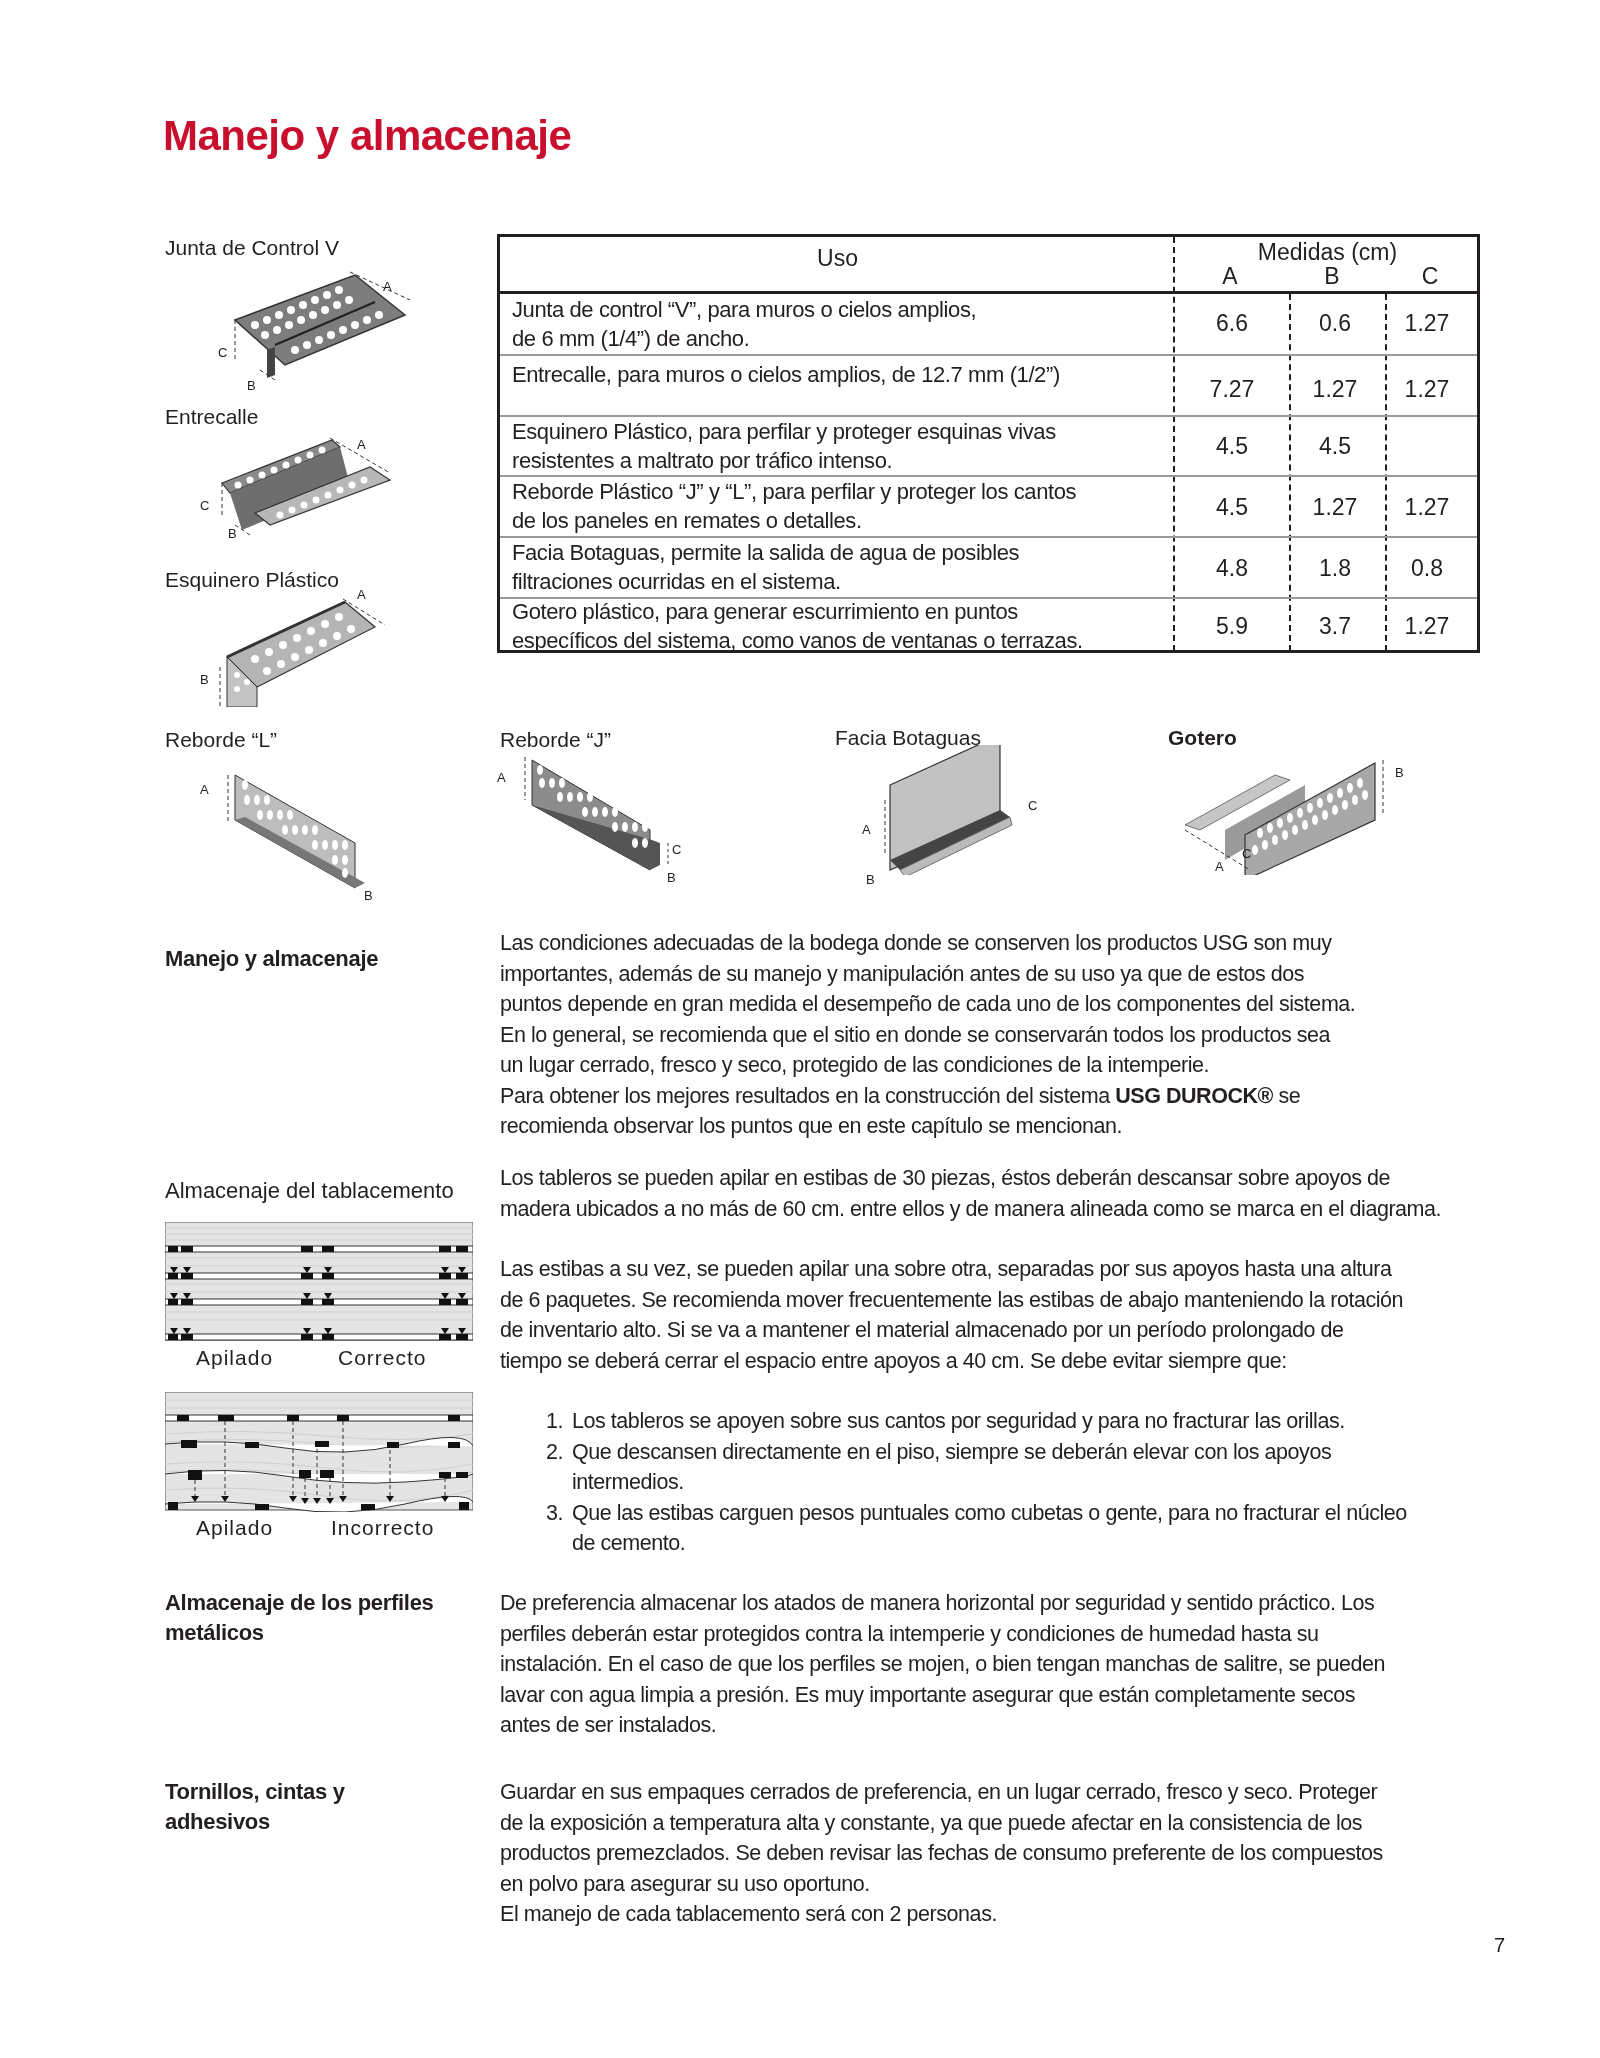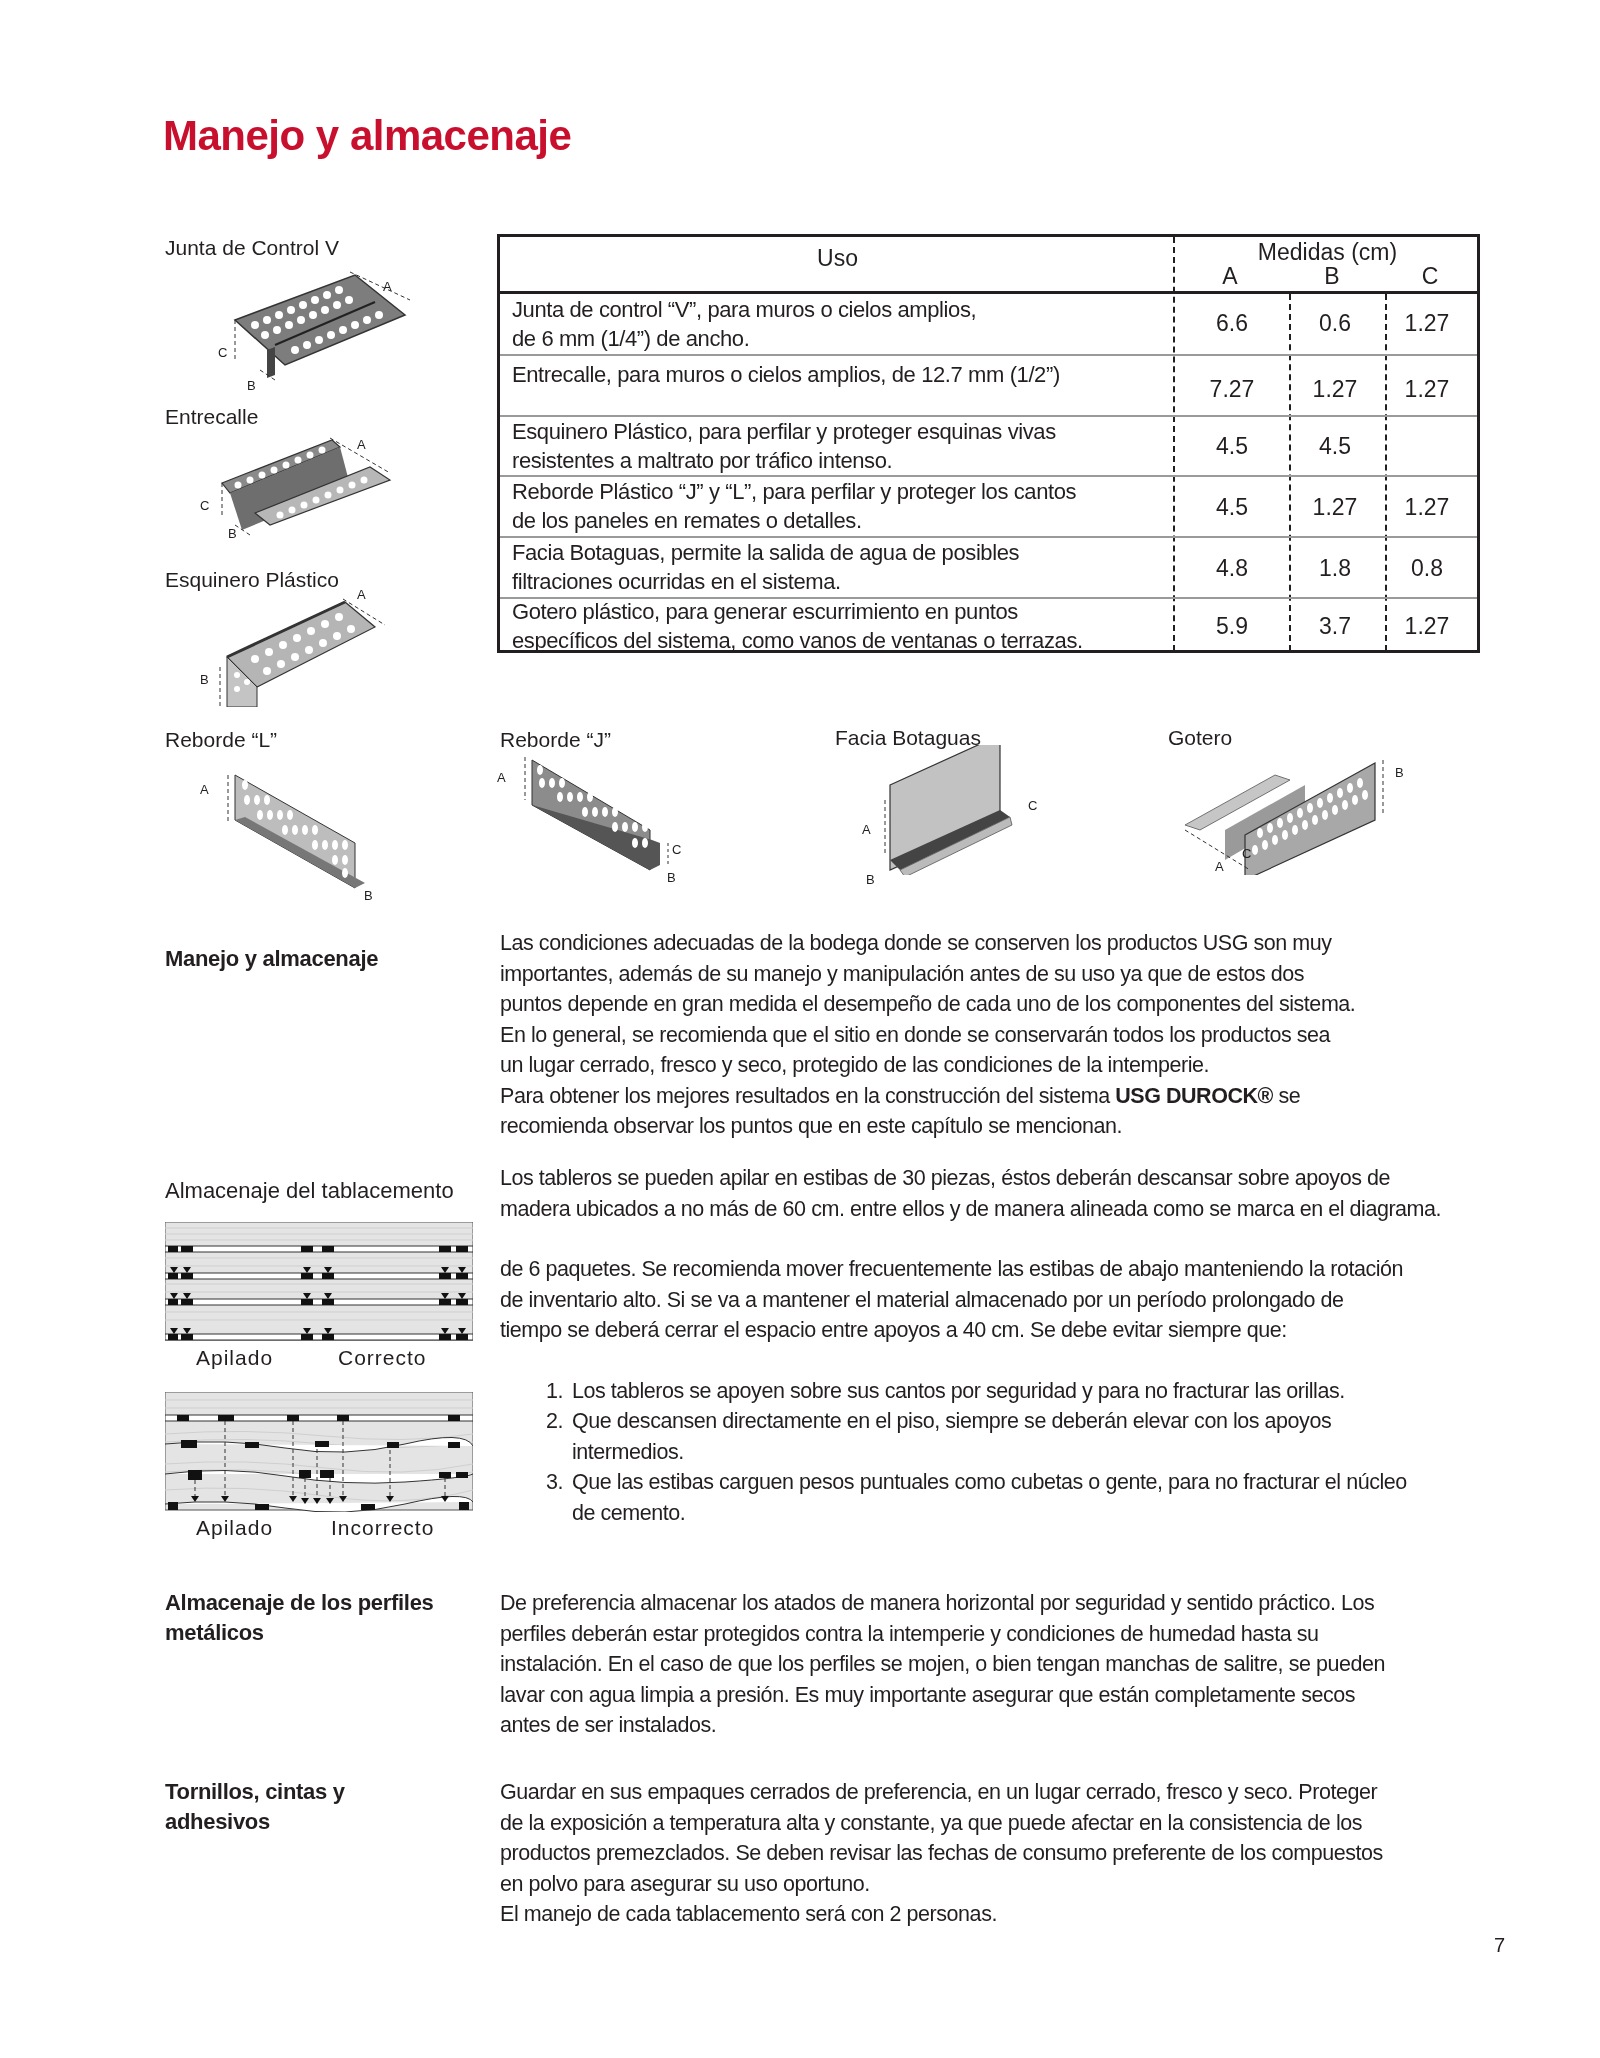--- a/index.html
+++ b/index.html
@@ -278,21 +278,21 @@
 <svg class="abs" style="left:880px;top:745px;" width="140" height="130">
   <polygon points="10,50 120,0 120,85 10,135" fill="#c2c2c2" stroke="#333" stroke-width="1.2" transform="translate(0,-10)"></polygon>
   <polygon points="10,115 120,65 130,72 20,125" fill="#444"></polygon>
   <polygon points="20,125 130,72 132,80 25,132" fill="#bbbbbb" stroke="#555" stroke-width="0.8"></polygon>
   <line x1="5" y1="55" x2="5" y2="110" stroke="#333" stroke-dasharray="4,3"></line>
 </svg>
 <div class="abs dimlab" style="left:862px;top:822px;">A</div>
 <div class="abs dimlab" style="left:1028px;top:798px;">C</div>
 <div class="abs dimlab" style="left:866px;top:872px;">B</div>
 
-<div class="abs fig-label" style="left:1168px;top:726px;">Gotero</div>
+<div class="abs fig-label" style="left:1168px;top:726px;font-weight:bold;">Gotero</div>
 <svg class="abs" style="left:1155px;top:755px;" width="260" height="120">
   <polygon points="30,70 120,20 135,25 45,75" fill="#c6c6c6" stroke="#555" stroke-width="0.8"></polygon>
   <polygon points="70,75 150,30 150,58 70,105" fill="#9a9a9a"></polygon>
   <polygon points="90,100 220,28 220,85 90,145" fill="#a8a8a8" stroke="#333" stroke-width="1.2" transform="translate(0,-20)"></polygon>
   <g fill="#ffffff">
     <ellipse cx="100" cy="95" rx="3" ry="5"></ellipse>
       <ellipse cx="110" cy="90" rx="3" ry="5"></ellipse>
       <ellipse cx="120" cy="85" rx="3" ry="5"></ellipse>
       <ellipse cx="130" cy="80" rx="3" ry="5"></ellipse>
       <ellipse cx="140" cy="75" rx="3" ry="5"></ellipse>
@@ -463,20 +463,21 @@
       <polygon points="276,104 284,104 280,110"></polygon>
   </g>
 </svg>
 <div class="abs diagram-caption" style="left:196px;top:1516px;">Apilado</div>
 <div class="abs diagram-caption" style="left:331px;top:1516px;">Incorrecto</div>
 
 <div class="abs body-text" style="left:500px;top:1163px;width:985px;">
   <div>Los tableros se pueden apilar en estibas de 30 piezas, éstos deberán descansar sobre apoyos de</div>
   <div>madera ubicados a no más de 60 cm. entre ellos y de manera alineada como se marca en el diagrama.</div>
   <div style="height:30px;"></div>
+  <div>Las estibas a su vez, se pueden apilar una sobre otra, separadas por sus apoyos hasta una altura</div>
   <div>de 6 paquetes. Se recomienda mover frecuentemente las estibas de abajo manteniendo la rotación</div>
   <div>de inventario alto. Si se va a mantener el material almacenado por un período prolongado de</div>
   <div>tiempo se deberá cerrar el espacio entre apoyos a 40 cm. Se debe evitar siempre que:</div>
   <div style="height:30px;"></div>
   <div style="padding-left:46px;">
     <div class="list-item">
       <span class="list-num">1.</span>
       <div>
           <div>Los tableros se apoyen sobre sus cantos por seguridad y para no fracturar las orillas.</div>
         </div>

